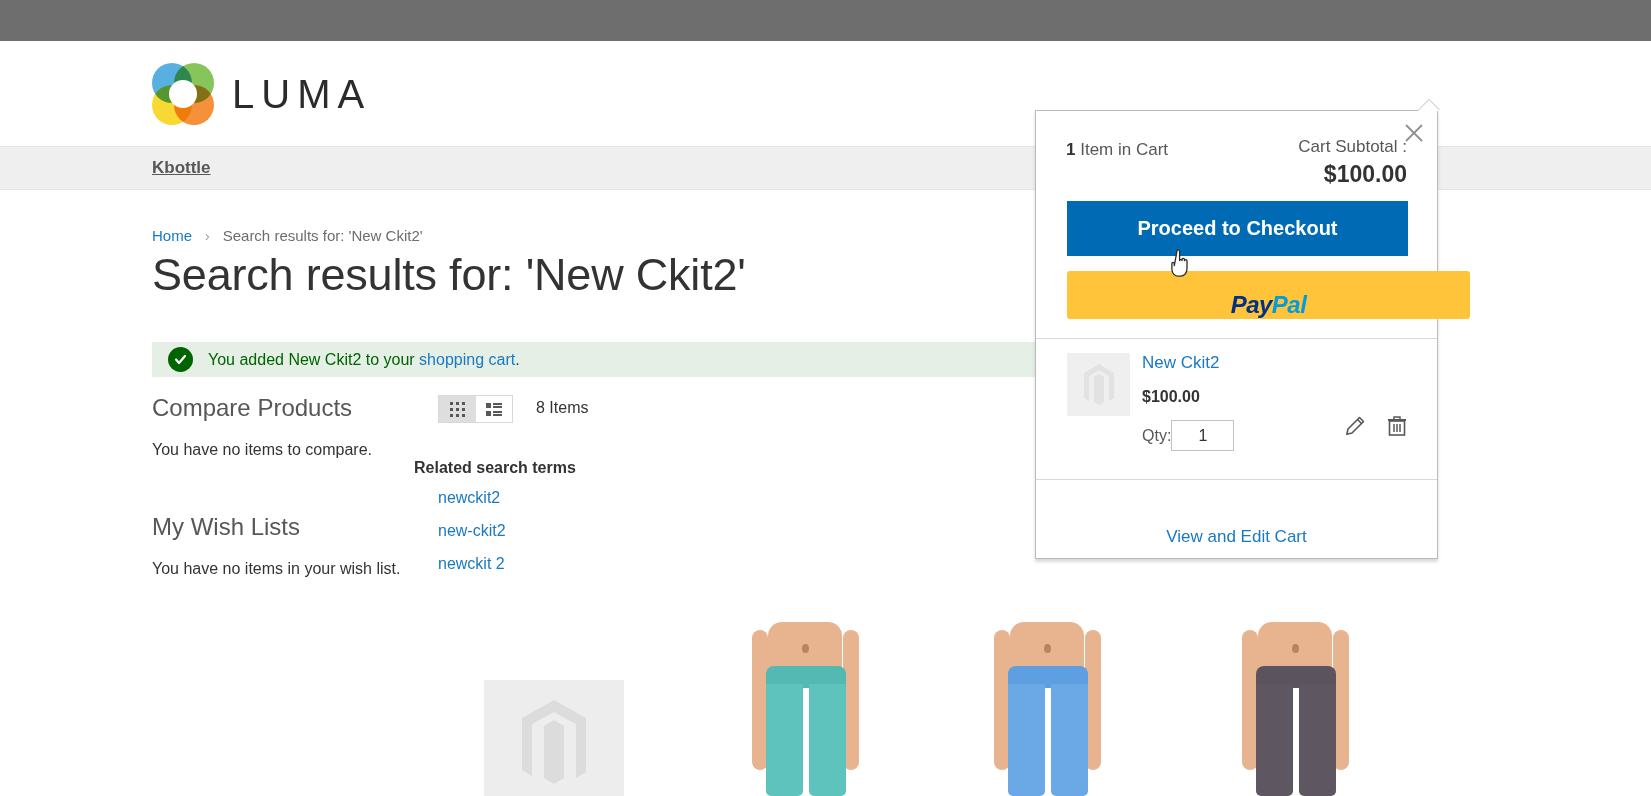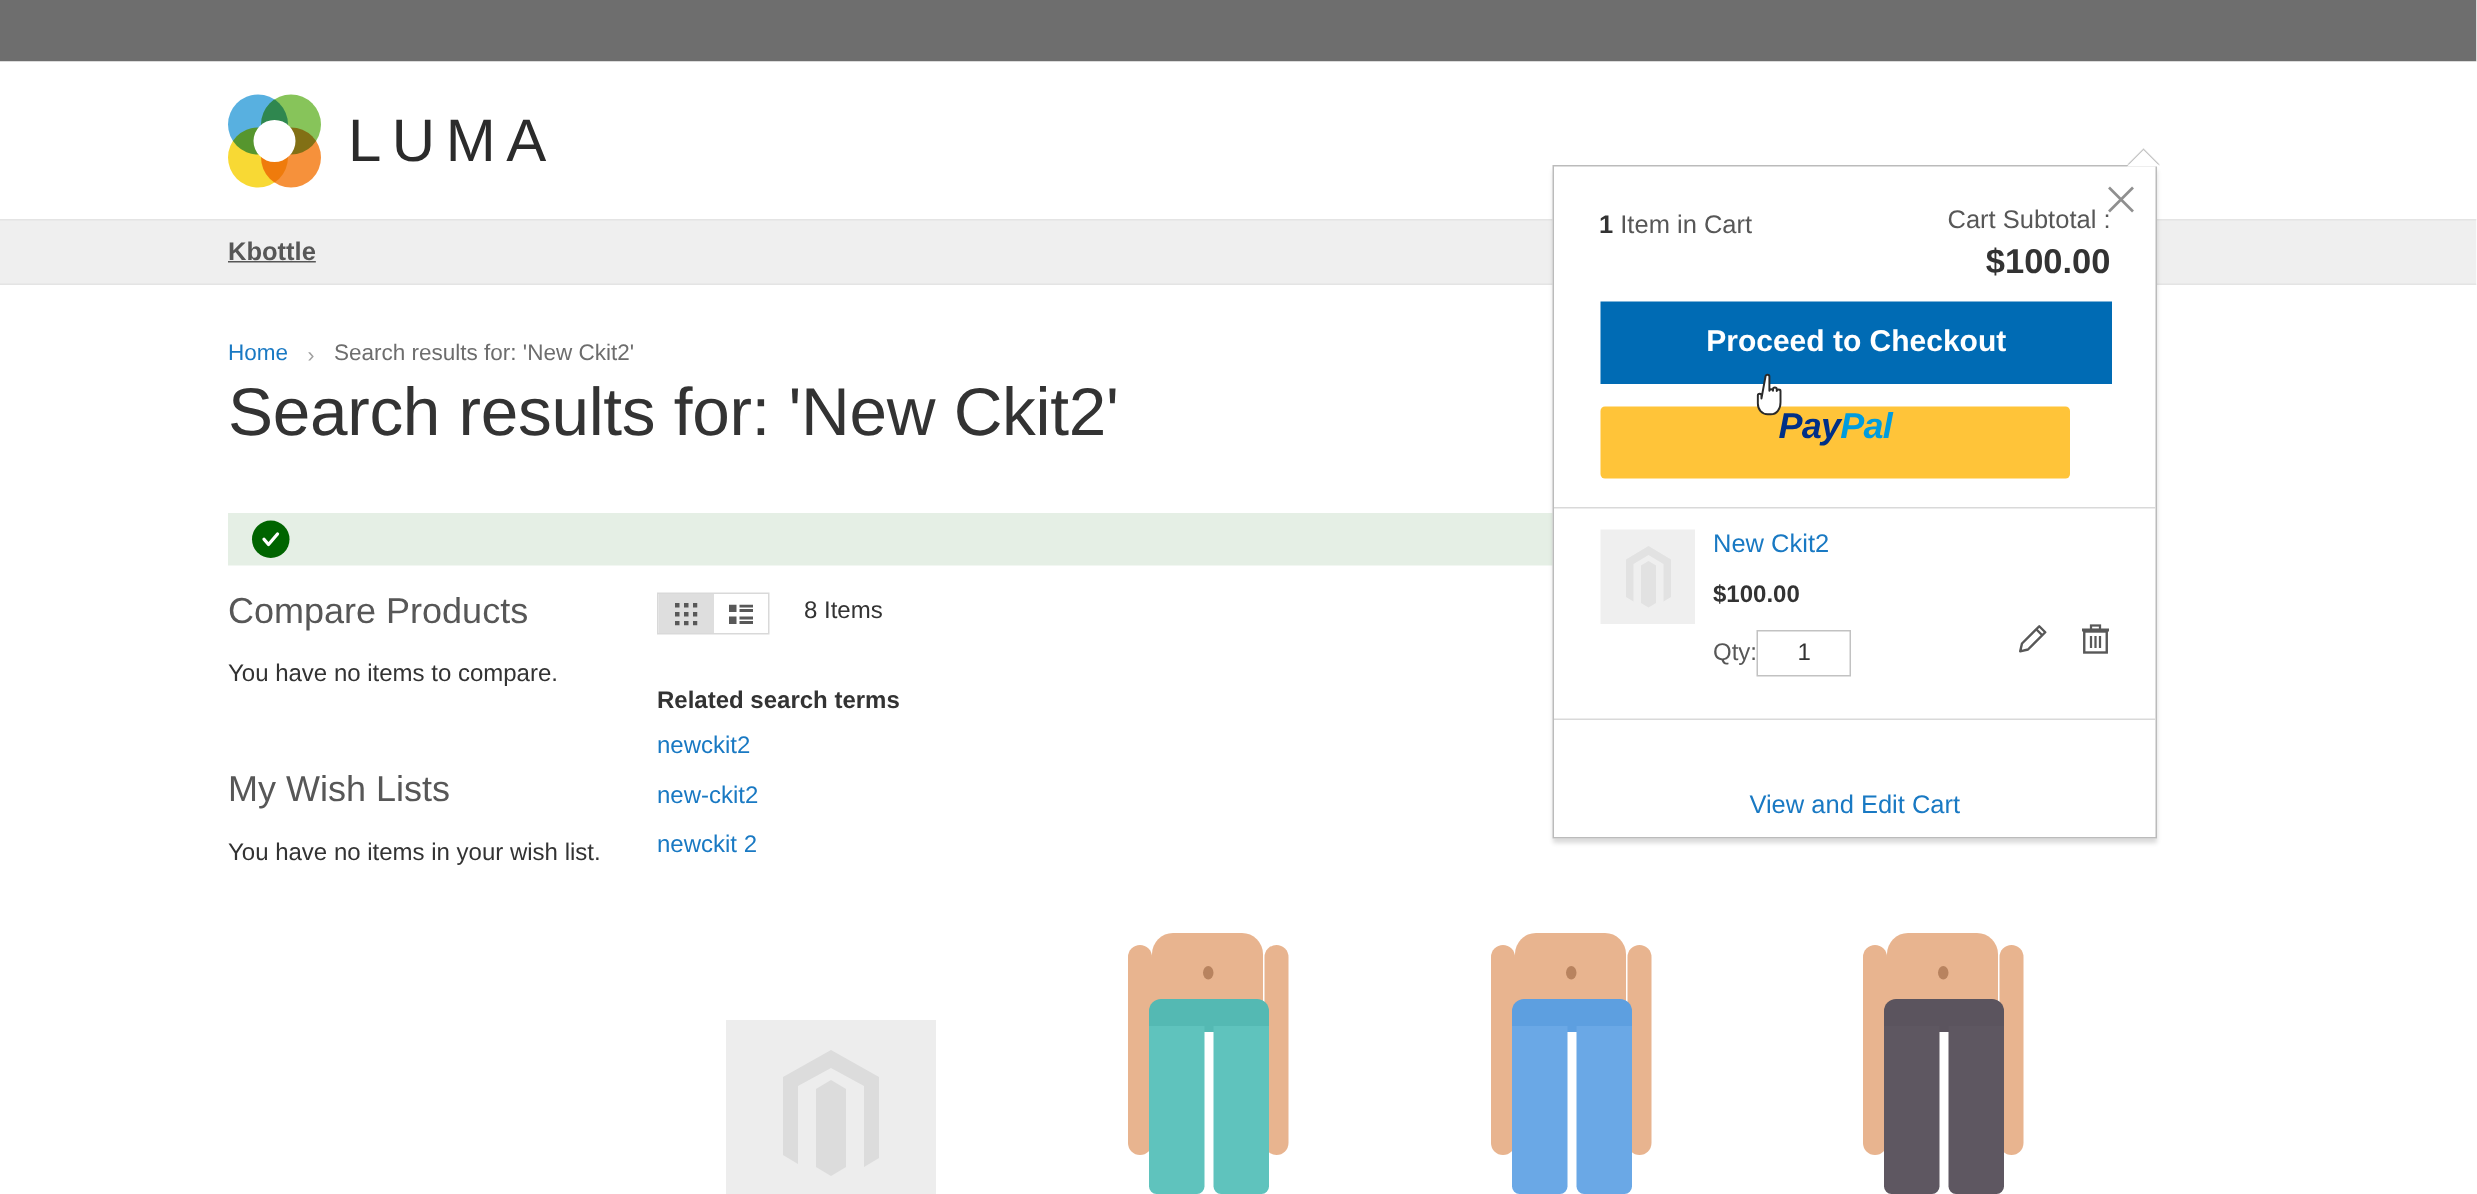--- a/index.html
+++ b/index.html
@@ -131,21 +131,21 @@
     background:#fff; cursor:pointer;
   }
   .vm.active { background:#dedede; }
   .items-count {
     position:absolute; left:536px; top:399px;
     font-size:16px; color:#333;
   }
 
   
   .rst-title {
-    position:absolute; left:438px; top:459px;
+    position:absolute; left:414px; top:459px;
     font-size:16px; font-weight:700; color:#333;
   }
   .rst-list { position:absolute; left:438px; top:489px; }
   .rst-list a {
     display:block; font-size:16px; color:#1979c3; text-decoration:none;
     margin-bottom:15px;
   }
 
   
   .product-strip {
@@ -221,23 +221,23 @@
   .mc-subtotal-label { font-size:17px; color:#575757; }
   .mc-subtotal-val { font-size:23px; font-weight:700; color:#333; margin-top:4px; }
 
   .btn-checkout {
     position:absolute; left:31px; top:90px; width:341px; height:55px;
     background:#006bb4; color:#fff; border:0; cursor:pointer;
     font-size:20px; font-weight:700; font-family:"Liberation Sans", sans-serif;
     display:flex; align-items:center; justify-content:center;
   }
   .btn-paypal {
-    position:absolute; left:31px; top:160px; width:313px; height:48px;
+    position:absolute; left:31px; top:160px; width:403px; height:48px;
     background:#ffc439; border:0; cursor:pointer; border-radius:3px;
-    display:flex; align-items:flex-start; justify-content:center;
+    display:flex; align-items:flex-end; justify-content:center;
   }
   .paypal-word { font-size:24px; font-style:italic; font-weight:700; letter-spacing:-.5px; }
   .pp-pay { color:#003087; }
   .pp-pal { color:#009cde; }
 
   .mc-divider {
     position:absolute; left:0; width:100%; height:1px; background:#d9d9d9;
   }
   #div-top  { top:227px; }
   #div-bot  { top:368px; }
@@ -330,20 +330,23 @@
     <span>Search results for: 'New Ckit2'</span>
   </div>
 
   <h1 class="page-title">Search results for: 'New Ckit2'</h1>
 
   <div class="msg-success">
     <span class="msg-check">
       <svg width="15" height="15" viewBox="0 0 15 15">
         <path d="M3 7.5 L6 11 L12 4" fill="none" stroke="#fff" stroke-width="2.2" stroke-linecap="round" stroke-linejoin="round"></path>
       </svg>
+    </span>
+    <span class="msg-text">
+      <span>You added New Ckit2 to your </span><a href="#">shopping cart</a><span>.</span>
     </span>
   </div>
 
   <div class="side-block-title" id="compare-title">Compare Products</div>
   <div class="side-block-text" id="compare-empty">You have no items to compare.</div>
   <div class="side-block-title" id="wish-title">My Wish Lists</div>
   <div class="side-block-text" id="wish-empty">You have no items in your wish list.</div>
 
   <div class="view-modes">
     <div class="vm active">

